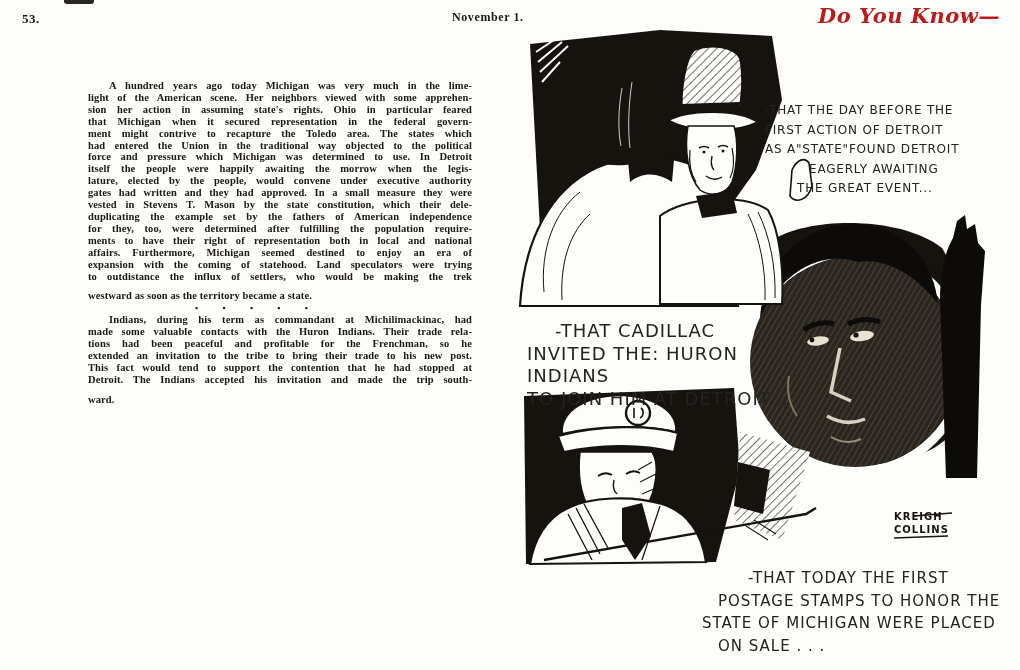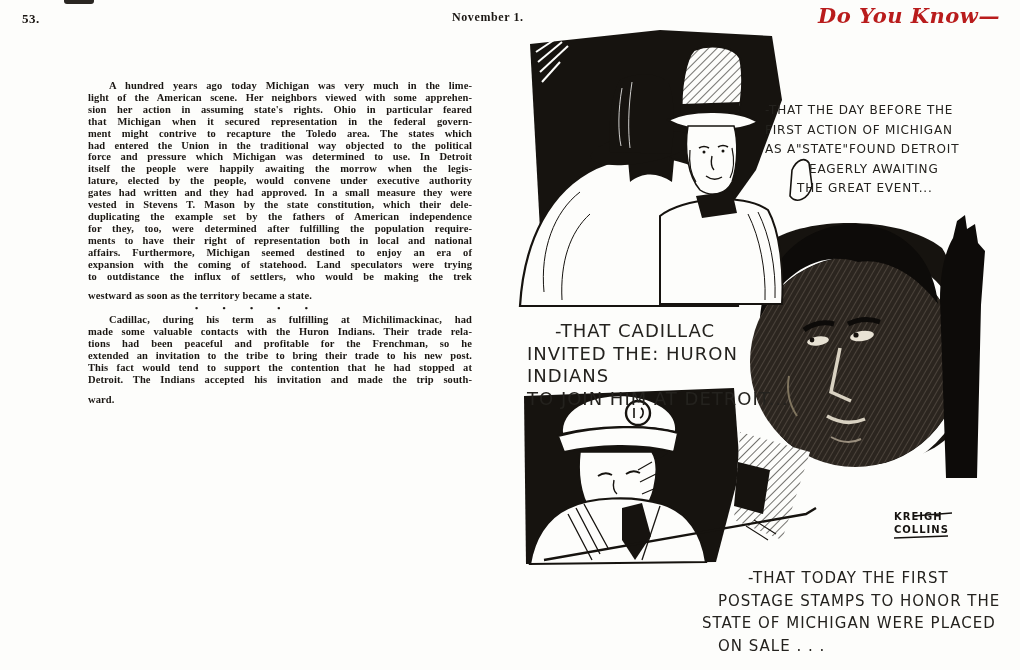--- a/index.html
+++ b/index.html
@@ -76,21 +76,21 @@
         <div class="bookline">duplicating the example set by the fathers of American independence</div>
         <div class="bookline">for they, too, were determined after fulfilling the population require-</div>
         <div class="bookline">ments to have their right of representation both in local and national</div>
         <div class="bookline">affairs. Furthermore, Michigan seemed destined to enjoy an era of</div>
         <div class="bookline">expansion with the coming of statehood. Land speculators were trying</div>
         <div class="bookline">to outdistance the influx of settlers, who would be making the trek</div>
         <div class="bookline">westward as soon as the territory became a state.</div>
       </div>
     <div class="sep">• • • • •</div>
     <div class="para" id="para2">
-        <div class="bookline">Cadillac, during his term as fulfilling at Michilimackinac, had</div>
+        <div class="bookline">Indians, during his term as commandant at Michilimackinac, had</div>
         <div class="bookline">made some valuable contacts with the Huron Indians. Their trade rela-</div>
         <div class="bookline">tions had been peaceful and profitable for the Frenchman, so he</div>
         <div class="bookline">extended an invitation to the tribe to bring their trade to his new post.</div>
         <div class="bookline">This fact would tend to support the contention that he had stopped at</div>
         <div class="bookline">Detroit. The Indians accepted his invitation and made the trip south-</div>
         <div class="bookline">ward.</div>
       </div>
   </div>
 </div>
 
@@ -190,21 +190,21 @@
     <g>
       <text x="384" y="520" class="sig">KREIGH</text>
       <text x="384" y="533" class="sig">COLLINS</text>
       <path d="M404,516 L442,513" stroke="#15120f" stroke-width="1.4"></path>
       <path d="M384,538 L438,536" stroke="#15120f" stroke-width="1.4"></path>
     </g>
   </svg>
 
   <div class="hand" id="cap1">
     <div class="l1">-THAT THE DAY BEFORE THE</div>
-    <div class="l2">FIRST ACTION OF MICHIGAN</div>
+    <div class="l2">FIRST ACTION OF DETROIT</div>
     <div class="l3">AS A"STATE"FOUND DETROIT</div>
     <div class="l4">EAGERLY AWAITING</div>
     <div class="l5">THE GREAT EVENT...</div>
   </div>
 
   <div class="hand" id="cap2">
     <div class="l1">-THAT CADILLAC</div>
     <div class="l2">INVITED THE: HURON INDIANS</div>
     <div class="l3">TO JOIN HIM AT DETROIT...</div>
   </div>

